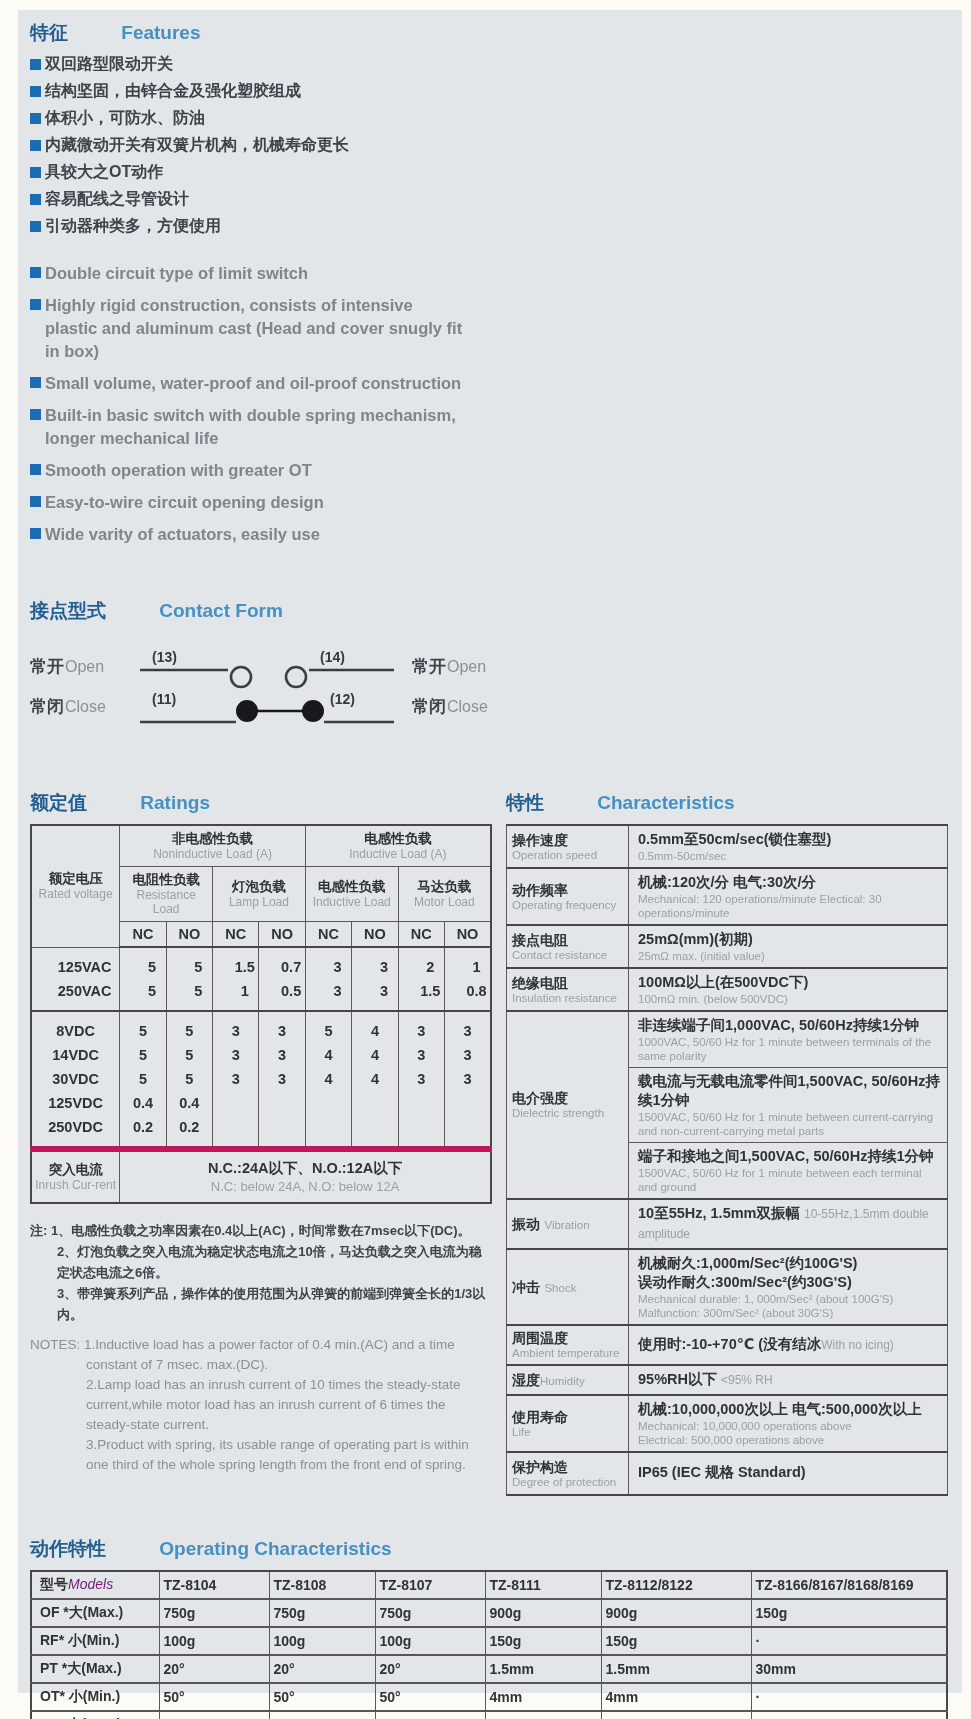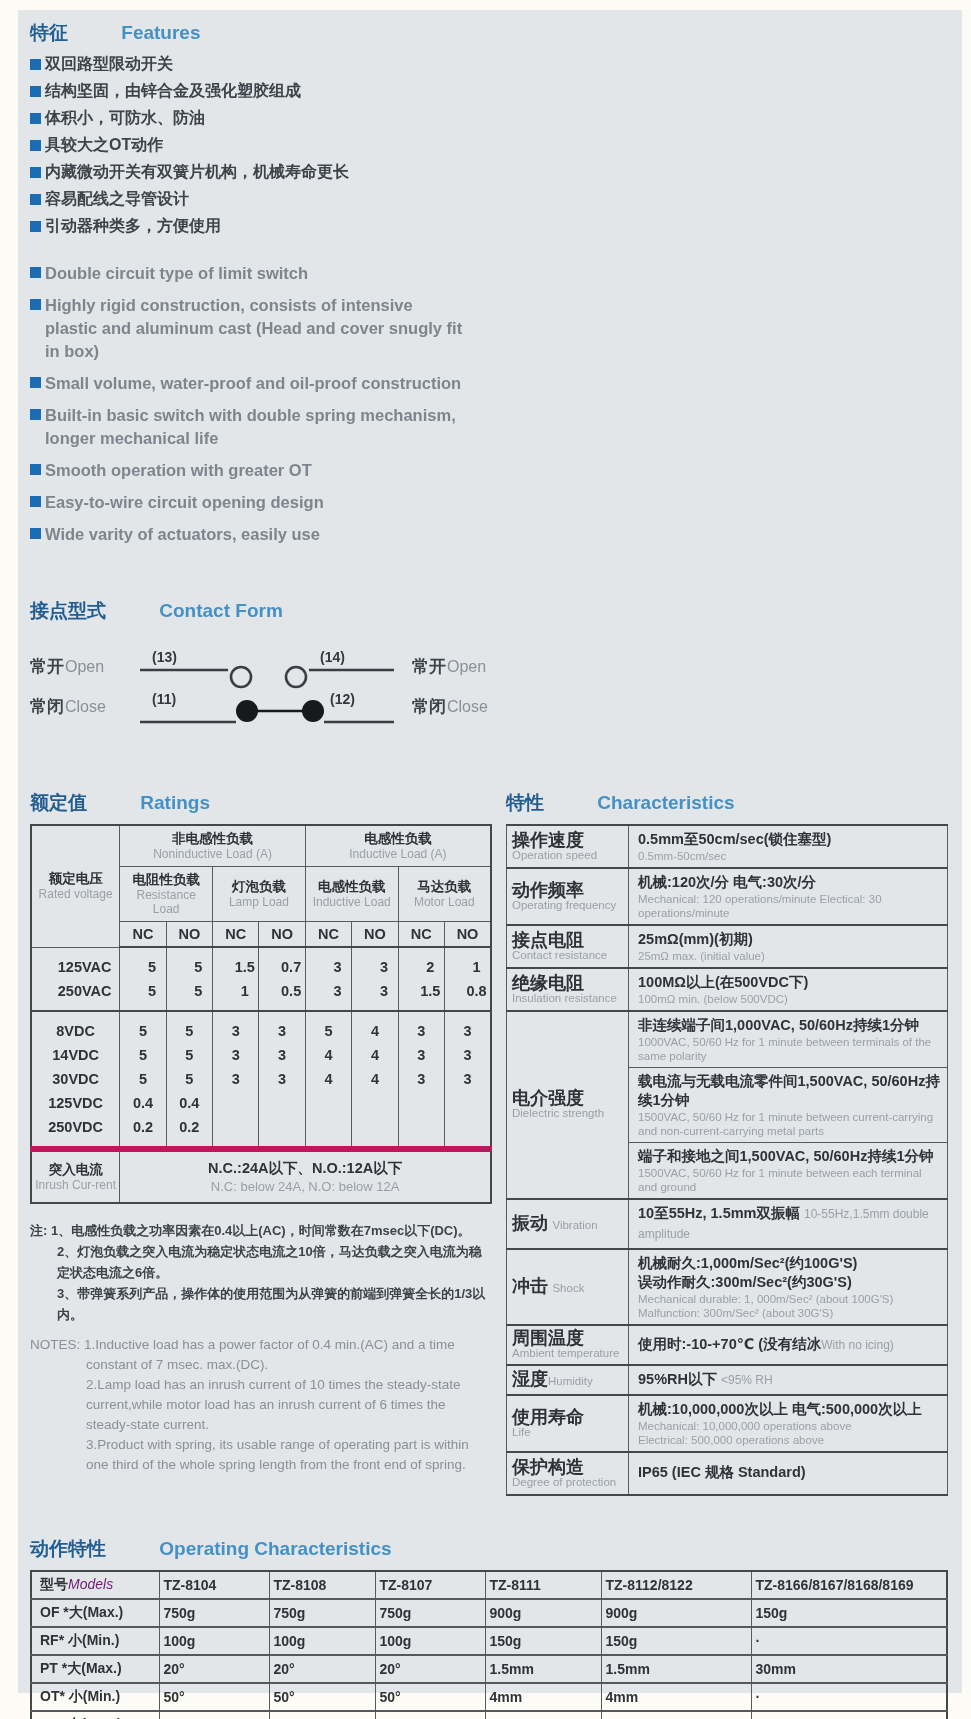--- a/index.html
+++ b/index.html
@@ -67,21 +67,21 @@
   .note-zh { color:#3d434a; font-weight:bold; font-size:13px; line-height:21px; }
   .note-zh.ind { padding-left:27px; }
   .note-en { color:#8a9097; font-size:13.5px; line-height:20px; padding-left:56px; text-indent:-56px; margin-top:2px; }
   .note-en.ind { padding-left:56px; text-indent:0; margin-top:0; }
   .notes .gap { height:8px; }
   
   .char-table { width:100%; margin-top:6px; border:2px solid #474747; border-left:1px solid #5a5a5a; border-right:1px solid #5a5a5a; }
   .char-table td { border:1px solid #5a5a5a; border-top:2px solid #474747; vertical-align:middle; }
   .char-table tr:first-child td { border-top:none; }
   .char-label { width:122px; padding:4px 3px 4px 5px; }
-  .char-label .zh { color:#2f3338; font-weight:bold; font-size:18px; line-height:17px; }
+  .char-label .zh { color:#2f3338; font-weight:bold; font-size:14px; line-height:17px; }
   .char-label .en { color:#9aa0a6; font-size:11.5px; line-height:13px; }
   .char-val { padding:4px 6px 4px 9px; }
   .cv-main { color:#2f3338; font-weight:bold; font-size:14.5px; line-height:19px; }
   .cv-sub { color:#9aa0a6; font-size:11.5px; line-height:14px; }
   .cv-inline { color:#9aa0a6; font-weight:normal; font-size:12px; }
   .diel-cell { padding:0; }
   .diel-sub { padding:4px 6px 4px 9px; border-bottom:1px solid #5a5a5a; }
   .diel-sub:last-child { border-bottom:none; }
   
   .op-sec { margin-top:40px; }
@@ -112,25 +112,25 @@
       <div class="feat-item zh-item">
             <span class="sq"></span>
             <span class="txt">结构坚固，由锌合金及强化塑胶组成</span>
           </div>
       <div class="feat-item zh-item">
             <span class="sq"></span>
             <span class="txt">体积小，可防水、防油</span>
           </div>
       <div class="feat-item zh-item">
             <span class="sq"></span>
+            <span class="txt">内藏微动开关有双簧片机构，机械寿命更长</span>
+          </div>
+      <div class="feat-item zh-item">
+            <span class="sq"></span>
             <span class="txt">具较大之OT动作</span>
-          </div>
-      <div class="feat-item zh-item">
-            <span class="sq"></span>
-            <span class="txt">内藏微动开关有双簧片机构，机械寿命更长</span>
           </div>
       <div class="feat-item zh-item">
             <span class="sq"></span>
             <span class="txt">容易配线之导管设计</span>
           </div>
       <div class="feat-item zh-item">
             <span class="sq"></span>
             <span class="txt">引动器种类多，方便使用</span>
           </div>
     </div>

